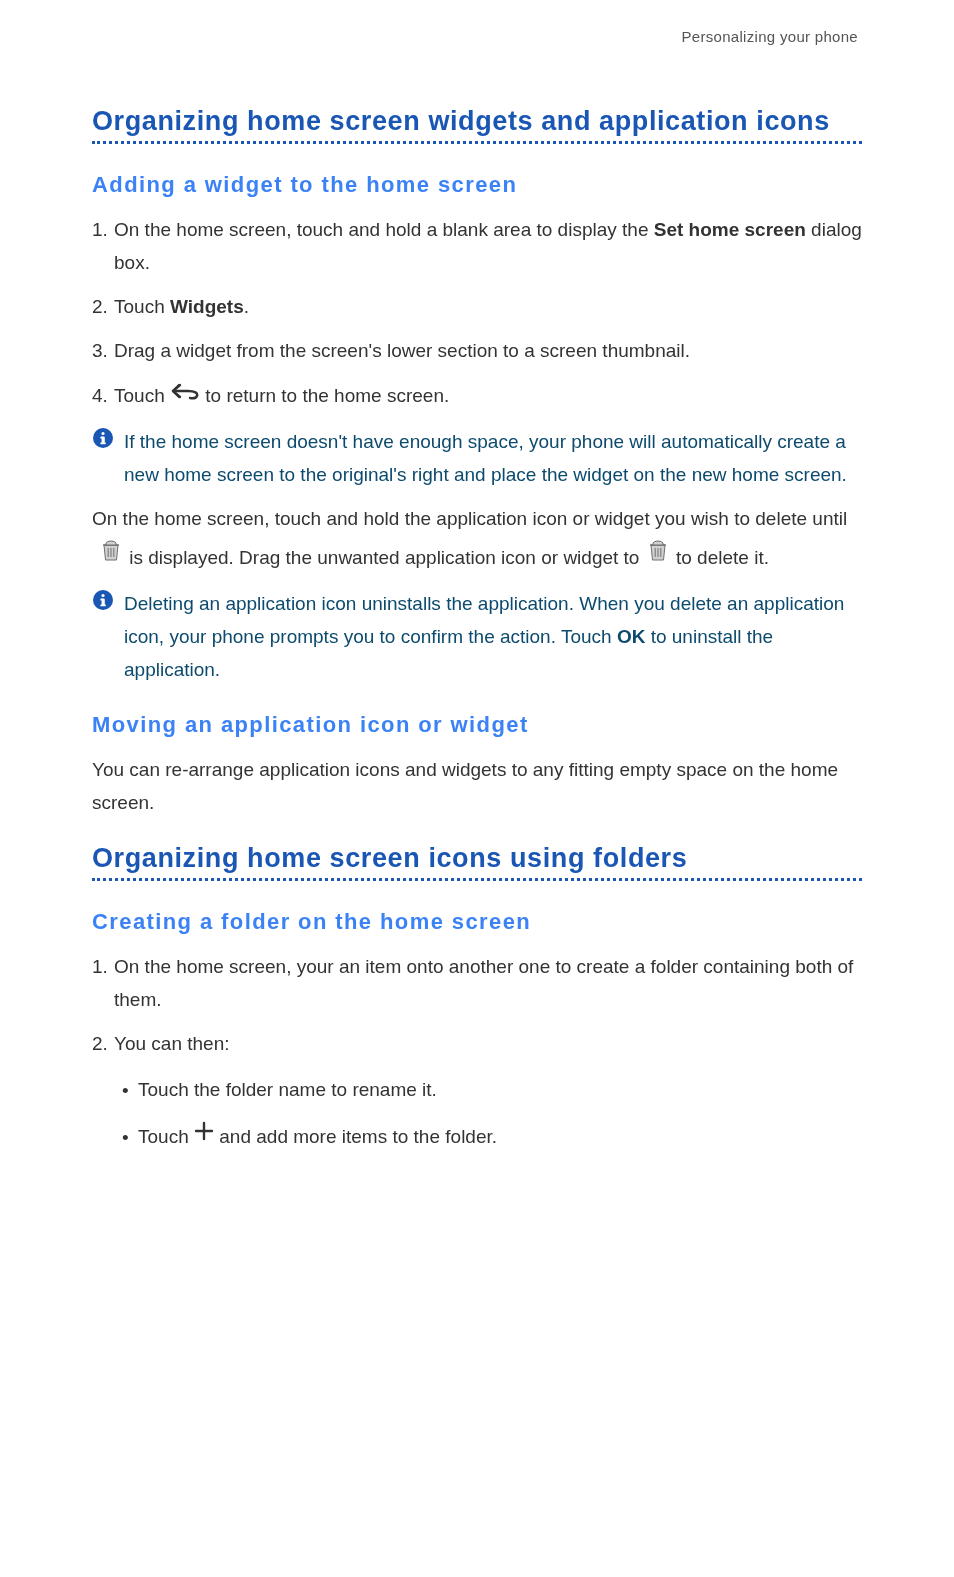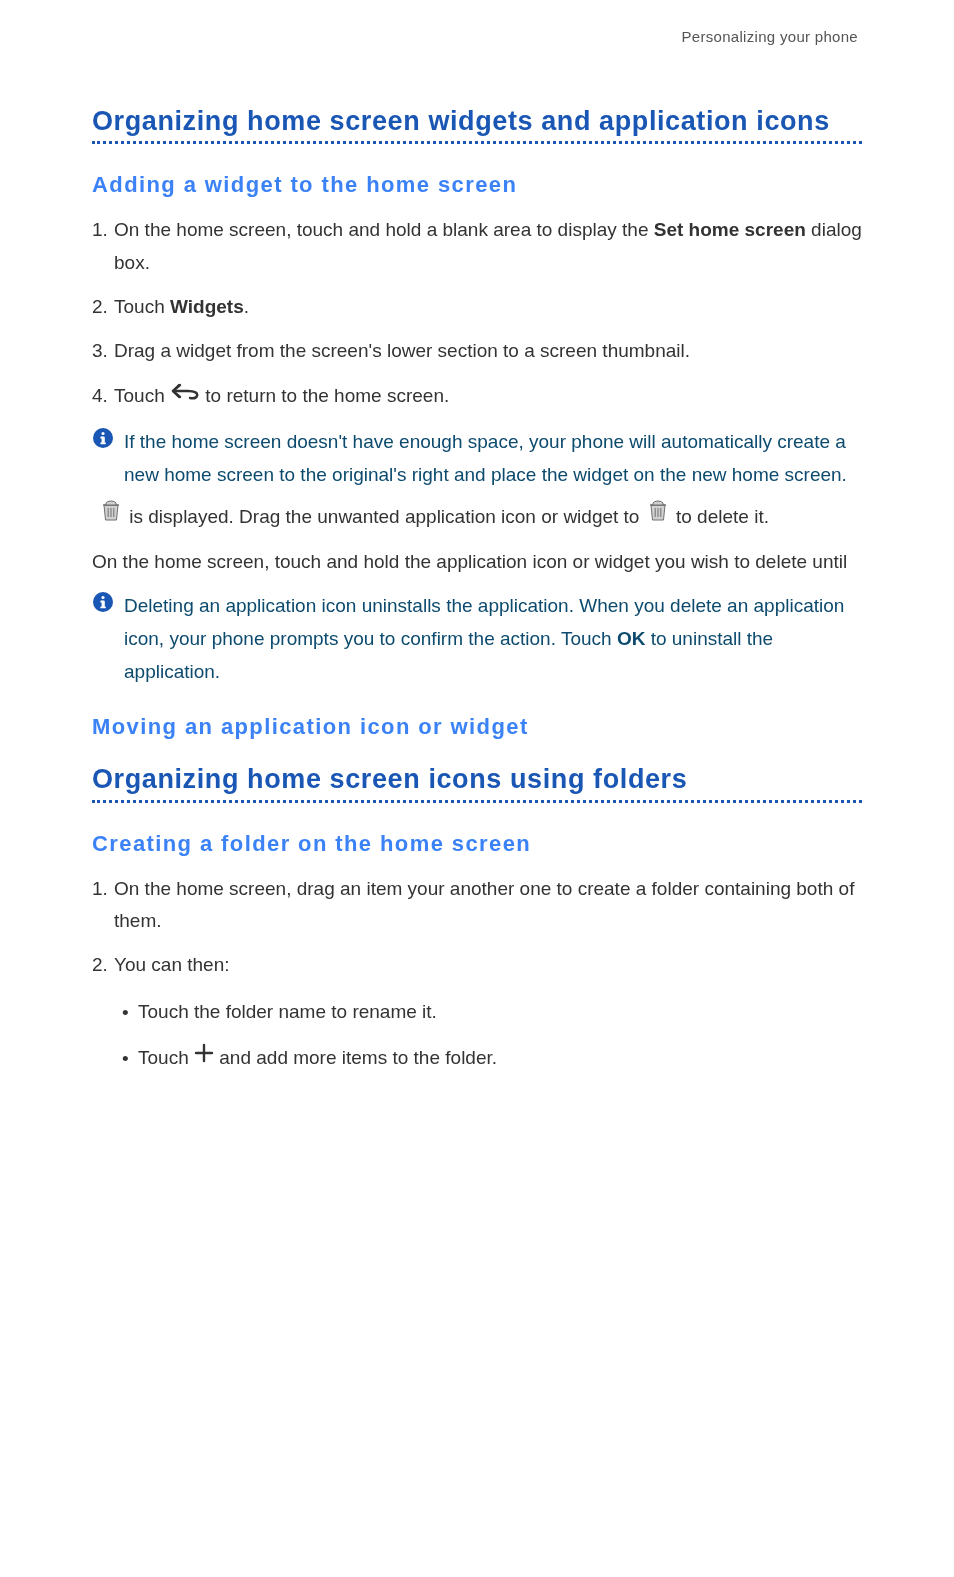--- a/index.html
+++ b/index.html
@@ -172,67 +172,68 @@
         <circle cx="11" cy="11" r="10" fill="#1a56b4"></circle>
         <circle cx="11" cy="6.5" r="1.6" fill="#fff"></circle>
         <rect x="9.6" y="9.5" width="3.2" height="7.5" rx="1.2" fill="#fff"></rect>
         <rect x="8.4" y="9.5" width="2.4" height="2" rx="0.5" fill="#fff"></rect>
         <rect x="8.4" y="15.4" width="5.4" height="1.8" rx="0.5" fill="#fff"></rect>
       </svg>
     </span>
     <span class="info-txt">If the home screen doesn't have enough space, your phone will automatically create a new home screen to the original's right and place the widget on the new home screen.</span>
   </div>
 
+  <p class="body-p" style="margin-bottom:4px">On the home screen, touch and hold the application icon or widget you wish to delete until</p>
   <p class="body-p" style="margin-top:6px; padding-left:6px">
     <span class="inline-icon inline-trash">
       <svg width="18" height="22" viewBox="0 0 18 22">
         <path d="M2 5 H16 L14.5 20 H3.5 Z" fill="#d0d0d0" stroke="#707070" stroke-width="1"></path>
         <path d="M1 5 H17" stroke="#707070" stroke-width="1.4"></path>
         <path d="M4 3 Q5 1 9 1 Q13 1 14 3 L14 5 L4 5 Z" fill="#d0d0d0" stroke="#707070" stroke-width="1"></path>
         <path d="M6.2 8 V17 M9 8 V17 M11.8 8 V17" stroke="#707070" stroke-width="1"></path>
       </svg>
     </span>
     <span> is displayed. Drag the unwanted application icon or widget to </span>
     <span class="inline-icon inline-trash">
       <svg width="18" height="22" viewBox="0 0 18 22">
         <path d="M2 5 H16 L14.5 20 H3.5 Z" fill="#d0d0d0" stroke="#707070" stroke-width="1"></path>
         <path d="M1 5 H17" stroke="#707070" stroke-width="1.4"></path>
         <path d="M4 3 Q5 1 9 1 Q13 1 14 3 L14 5 L4 5 Z" fill="#d0d0d0" stroke="#707070" stroke-width="1"></path>
         <path d="M6.2 8 V17 M9 8 V17 M11.8 8 V17" stroke="#707070" stroke-width="1"></path>
       </svg>
     </span>
     <span> to delete it.</span>
   </p>
-  <p class="body-p" style="margin-bottom:4px">On the home screen, touch and hold the application icon or widget you wish to delete until</p>
 
   <div class="info-block">
     <span class="info-ic">
       <svg width="22" height="22" viewBox="0 0 22 22">
         <circle cx="11" cy="11" r="10" fill="#1a56b4"></circle>
         <circle cx="11" cy="6.5" r="1.6" fill="#fff"></circle>
         <rect x="9.6" y="9.5" width="3.2" height="7.5" rx="1.2" fill="#fff"></rect>
         <rect x="8.4" y="9.5" width="2.4" height="2" rx="0.5" fill="#fff"></rect>
         <rect x="8.4" y="15.4" width="5.4" height="1.8" rx="0.5" fill="#fff"></rect>
       </svg>
     </span>
     <span class="info-txt">
       <span>Deleting an application icon uninstalls the application. When you delete an application icon, your phone prompts you to confirm the action. Touch </span><b>OK</b><span> to uninstall the application.</span>
     </span>
   </div>
 
   <h2 class="h2-blue">Moving an application icon or widget</h2>
+  <p class="body-p">You can re-arrange application icons and widgets to any fitting empty space on the home screen.</p>
 
   <h1 class="h1-blue" style="margin-top:21px">Organizing home screen icons using folders</h1>
   <hr class="dotted-rule">
 
   <h2 class="h2-blue">Creating a folder on the home screen</h2>
 
   <div class="ol-item">
     <span class="num">1.</span>
-    <span class="txt">On the home screen, drag an item your another one to create a folder containing both of them.</span>
+    <span class="txt">On the home screen, your an item onto another one to create a folder containing both of them.</span>
   </div>
   <div class="ol-item">
     <span class="num">2.</span>
     <span class="txt">You can then:</span>
   </div>
 
   <div class="sub-ul">
     <div class="ul-item">
       <span class="bullet-dot">•</span>
       <span class="txt">Touch the folder name to rename it.</span>

